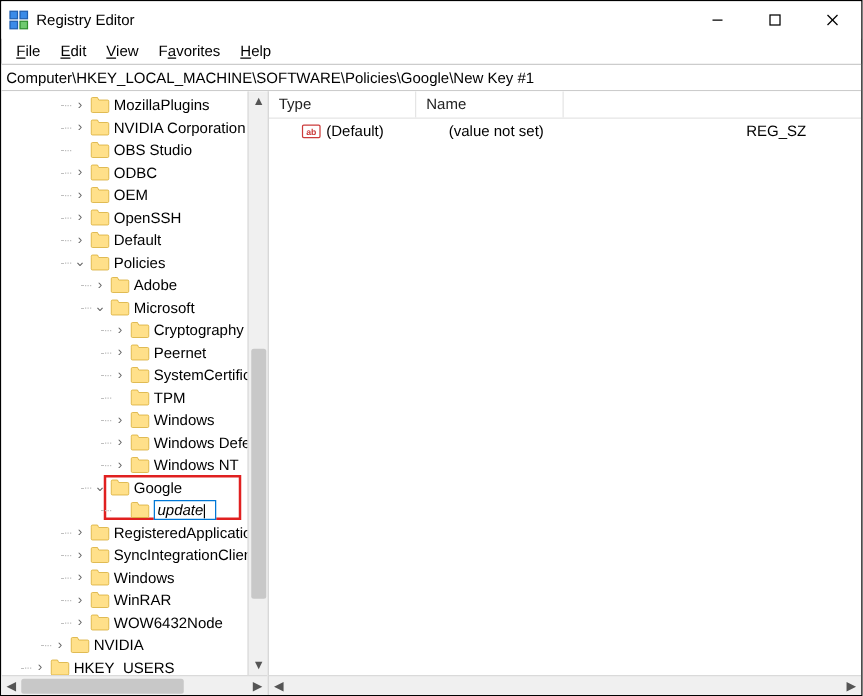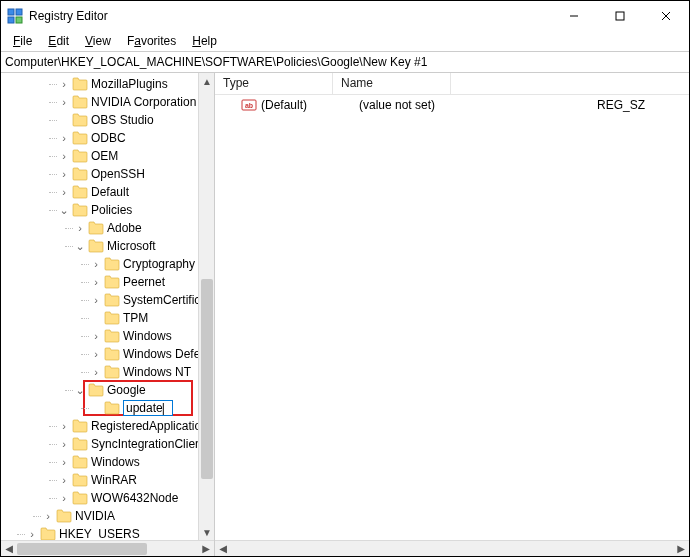--- a/index.html
+++ b/index.html
@@ -417,21 +417,21 @@
           </div>
           <div class="tree-row" style="padding-left: 70px;">
             <span class="dot-h" style="left: 62px;"></span>
             <span class="exp">⌄</span>
             <span class="folder-icon"><svg width="16" height="14" viewBox="0 0 16 14">
                 <path d="M1 3 L1 12 Q1 13 2 13 L14 13 Q15 13 15 12 L15 4 Q15 3 14 3 L7 3 L6 1 L2 1 Q1 1 1 2 Z" fill="#ffe08a" stroke="#d6a92e" stroke-width="0.6"></path>
               </svg></span>
             <span class="label">Google</span>
           </div>
           <div class="highlight-box" style="top: 307px; left: 82px; width: 110px; height: 36px;"></div>
-          <div class="tree-row edit" style="padding-left: 86px;">
+          <div class="tree-row edit" style="padding-left: 86px; font-style: italic;">
             <span class="dot-h" style="left: 78px;"></span>
             <span class="exp"></span>
             <span class="folder-icon"><svg width="16" height="14" viewBox="0 0 16 14">
                 <path d="M1 3 L1 12 Q1 13 2 13 L14 13 Q15 13 15 12 L15 4 Q15 3 14 3 L7 3 L6 1 L2 1 Q1 1 1 2 Z" fill="#ffe08a" stroke="#d6a92e" stroke-width="0.6"></path>
               </svg></span>
             <span class="editbox">
               <span>update</span>
               <span style="margin-left: -1px; color: rgb(0, 0, 0);">|</span>
             </span>
           </div>

